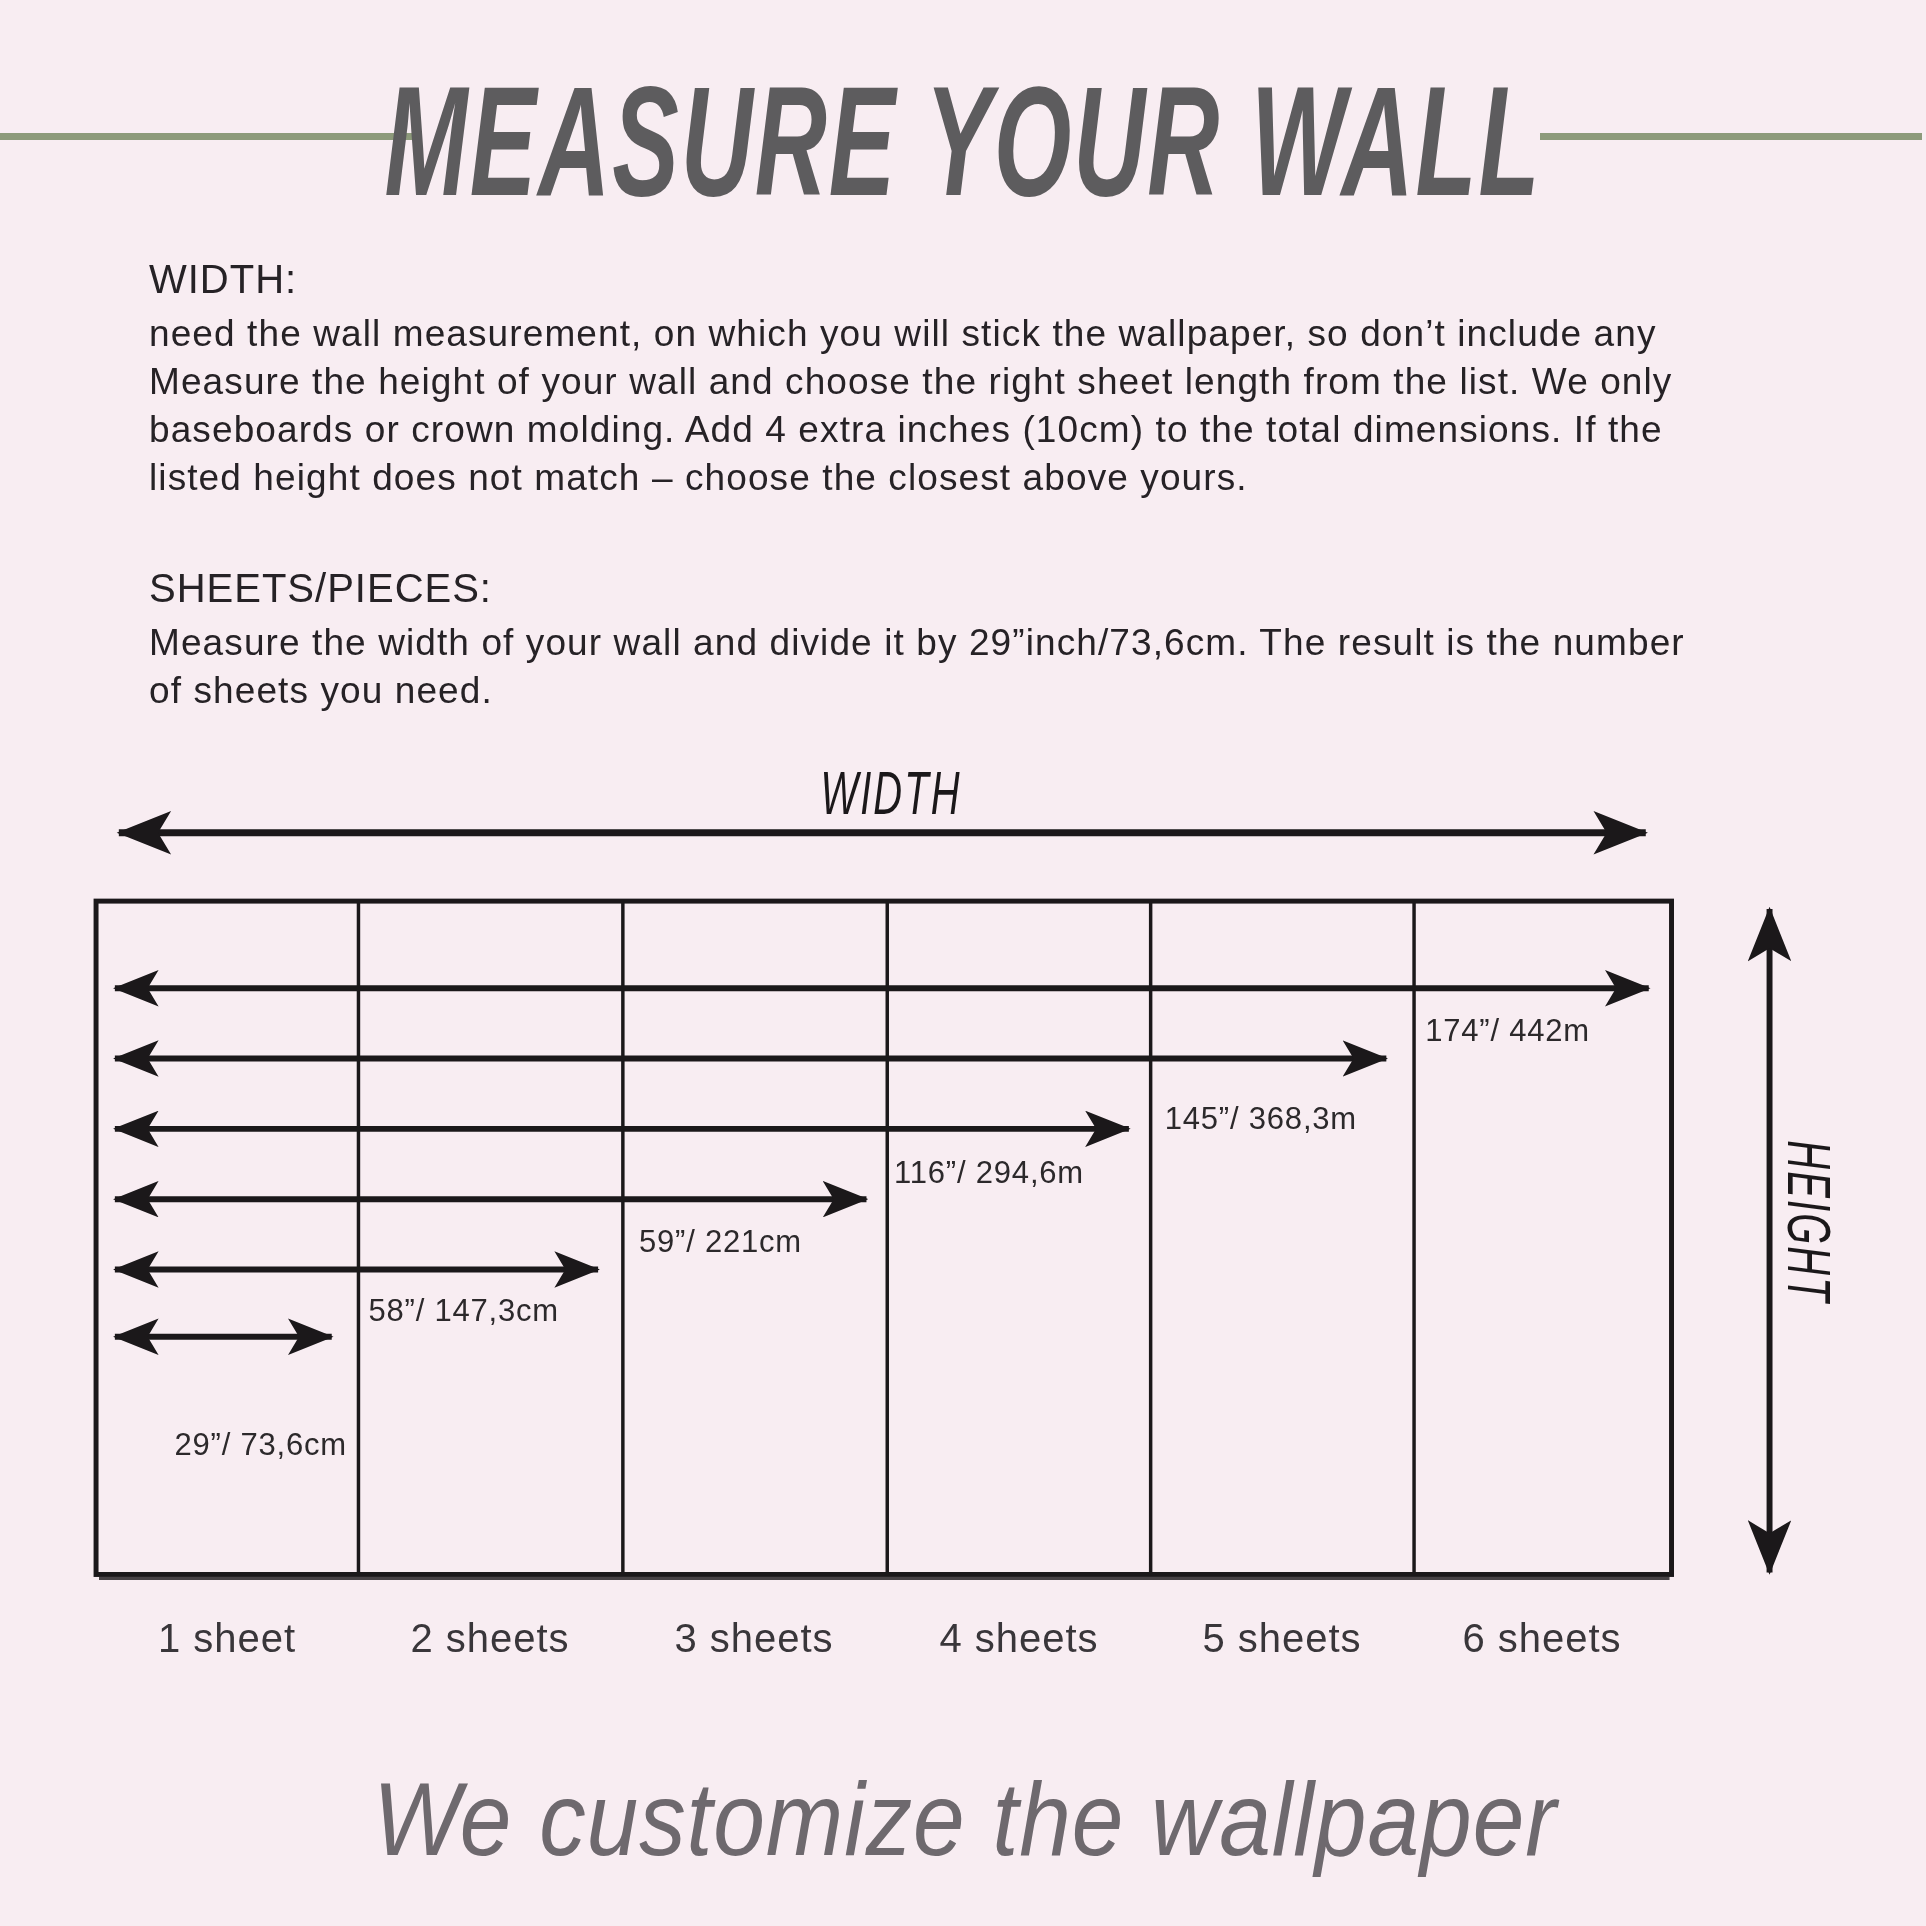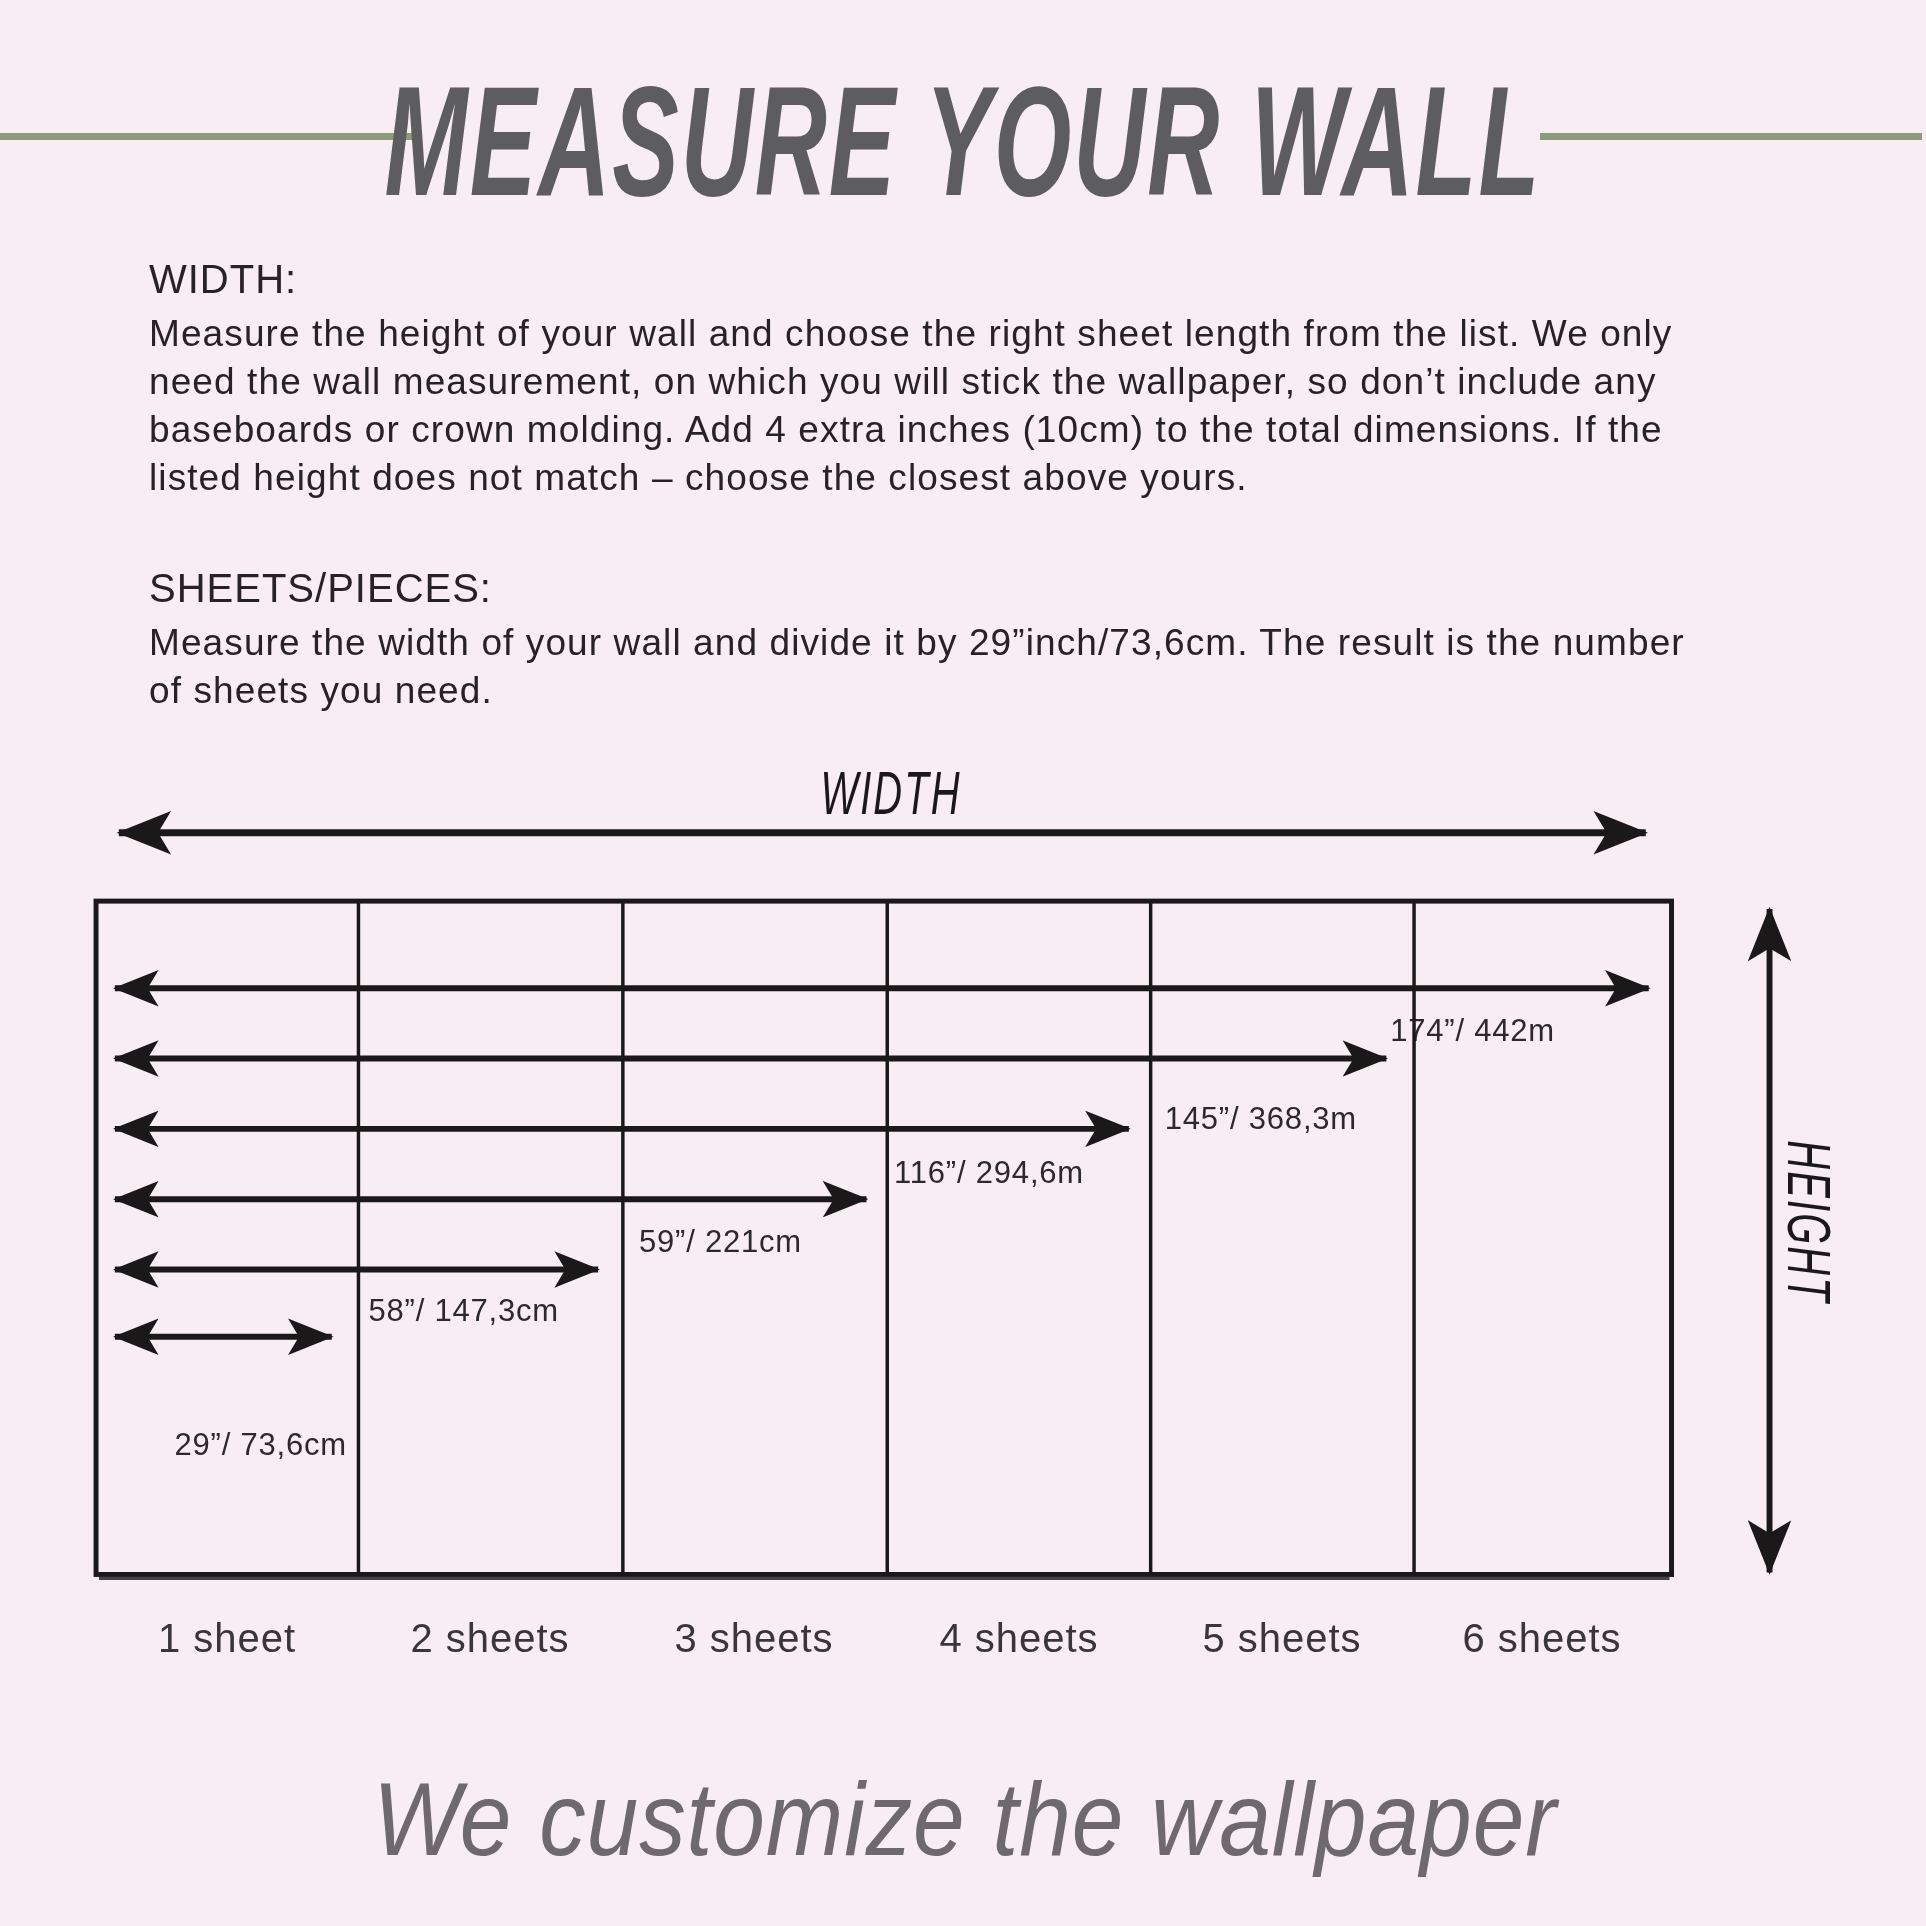--- a/index.html
+++ b/index.html
@@ -58,22 +58,22 @@
 
 <div class="canvas">
 
   <div class="accent-line left"></div>
   <div class="accent-line right"></div>
   <div class="page-title">MEASURE YOUR WALL</div>
 
   <div class="section" id="size-section">
     <div class="heading">WIDTH:</div>
     <div>
+        <div class="pline">need the wall measurement, on which you will stick the wallpaper, so don’t include any</div>
         <div class="pline">Measure the height of your wall and choose the right sheet length from the list. We only</div>
-        <div class="pline">need the wall measurement, on which you will stick the wallpaper, so don’t include any</div>
         <div class="pline">baseboards or crown molding. Add 4 extra inches (10cm) to the total dimensions. If the</div>
         <div class="pline">listed height does not match – choose the closest above yours.</div>
       </div>
   </div>
 
   <div class="section" id="sheets-section">
     <div class="heading">SHEETS/PIECES:</div>
     <div>
         <div class="pline">Measure the width of your wall and divide it by 29”inch/73,6cm. The result is the number</div>
         <div class="pline">of sheets you need.</div>
@@ -81,21 +81,21 @@
   </div>
 
   <div class="width-label">WIDTH</div>
   <div class="height-label">HEIGHT</div>
   <div id="measurement-labels">
       <div class="measurement-label" style="left: 299px; top: 1427px; margin-left: 48px;">29”/ 73,6cm</div>
       <div class="measurement-label" style="left: 559px; top: 1293px;">58”/ 147,3cm</div>
       <div class="measurement-label" style="left: 802px; top: 1224px;">59”/ 221cm</div>
       <div class="measurement-label" style="left: 1084px; top: 1155px;">116”/ 294,6m</div>
       <div class="measurement-label" style="left: 1357px; top: 1085px; margin-top: 16px;">145”/ 368,3m</div>
-      <div class="measurement-label" style="left: 1555px; top: 1013px;">174”/ 442m</div>
+      <div class="measurement-label" style="left: 1590px; top: 1013px;">174”/ 442m</div>
     </div>
   <div id="sheet-labels">
       <div class="sheet-label" style="left: 227px;">1 sheet</div>
       <div class="sheet-label" style="left: 490px;">2 sheets</div>
       <div class="sheet-label" style="left: 754px;">3 sheets</div>
       <div class="sheet-label" style="left: 1019px;">4 sheets</div>
       <div class="sheet-label" style="left: 1282px;">5 sheets</div>
       <div class="sheet-label" style="left: 1542px;">6 sheets</div>
     </div>
 

